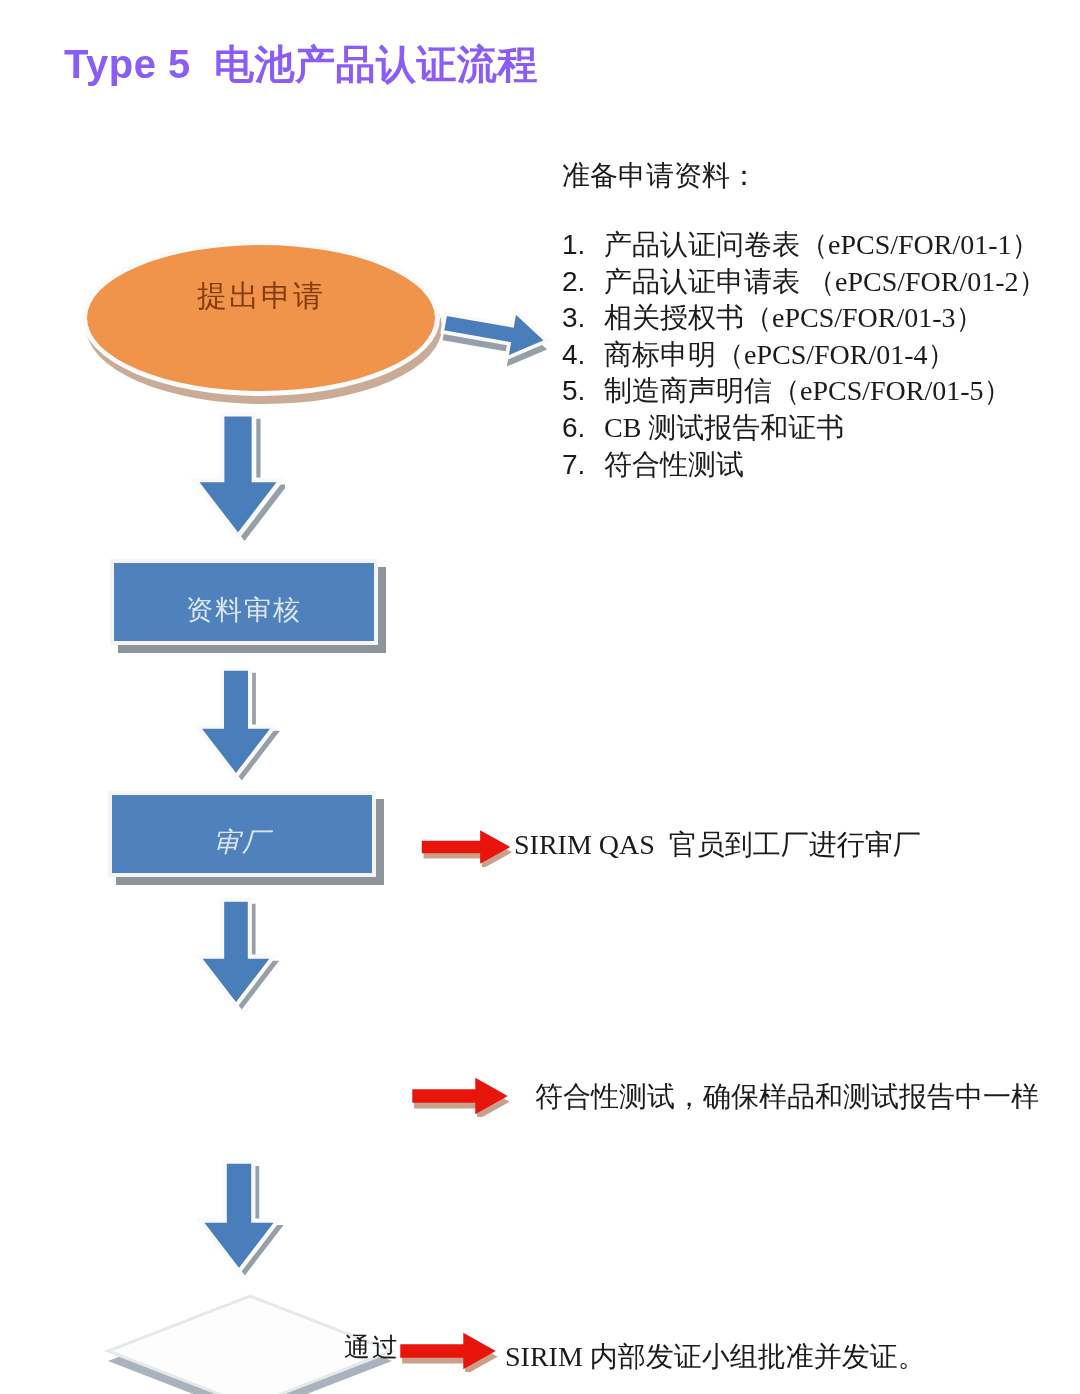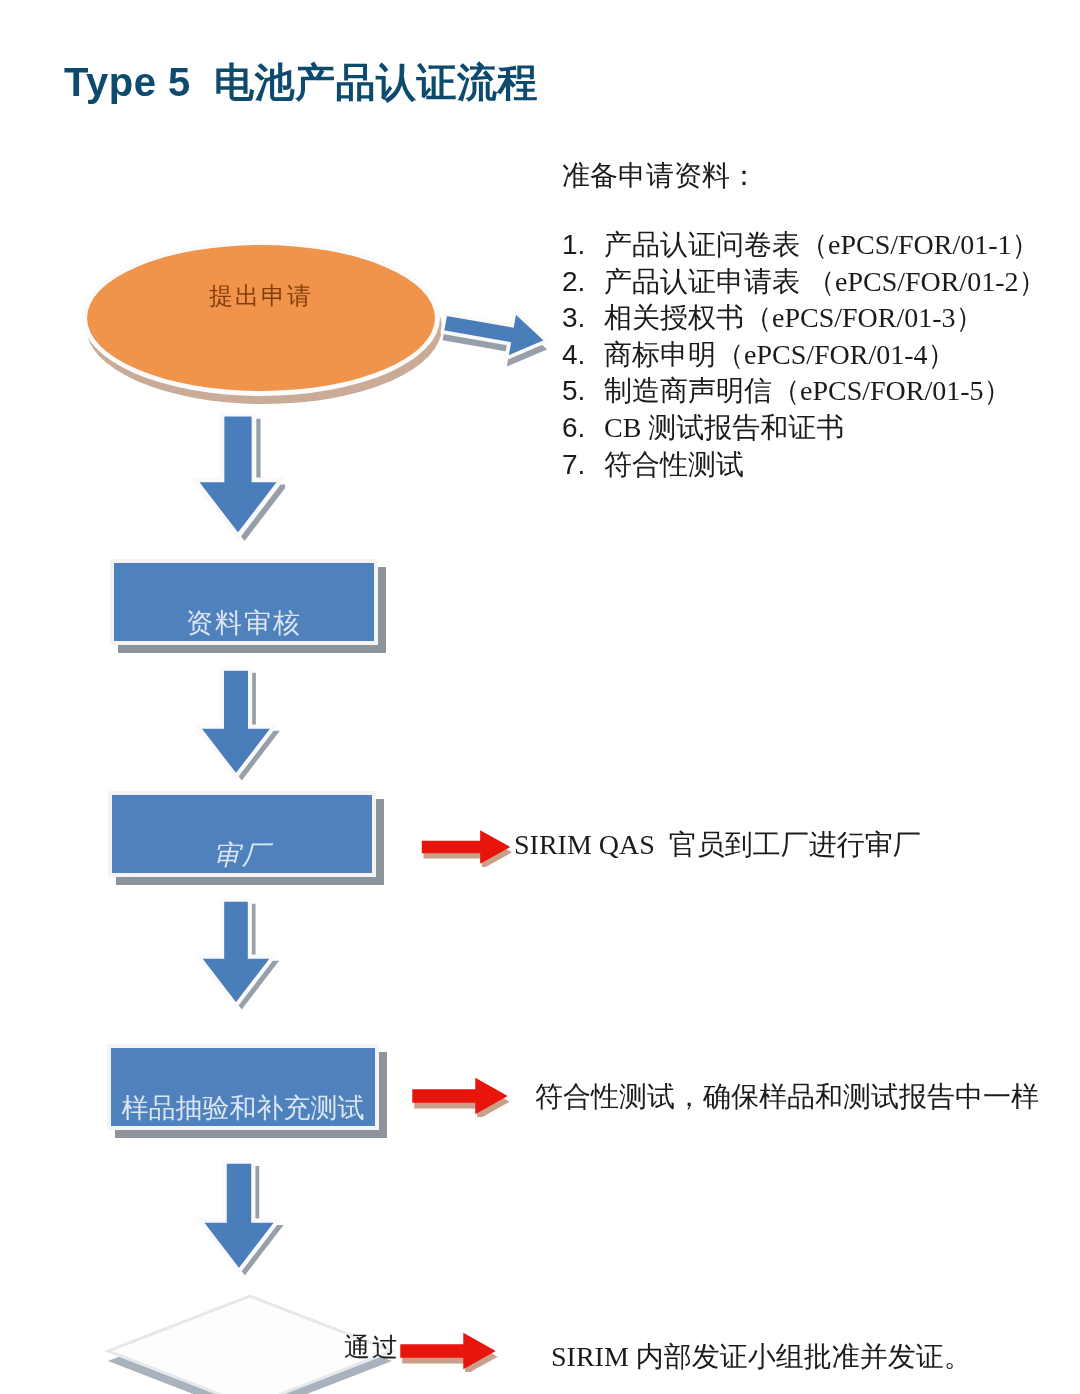--- a/index.html
+++ b/index.html
@@ -3,38 +3,38 @@
 <meta charset="utf-8">
 <style>
   html,body{margin:0;padding:0;background:#ffffff;}
   #page{
     position:relative;width:1080px;height:1394px;background:#ffffff;
     overflow:hidden;font-family:"Liberation Serif",serif;color:#1b1b1b;
   }
   .abs{position:absolute;}
   
   .title{
-    left:64px;top:55px;font-family:"Liberation Sans",sans-serif;
-    font-weight:700;font-size:40px;color:#0c4a6e;white-space:pre;letter-spacing:.5px;
+    left:64px;top:37px;font-family:"Liberation Sans",sans-serif;
+    font-weight:700;font-size:40px;color:#8b5cf6;white-space:pre;letter-spacing:.5px;
   }
   
   .ellipse{
     left:82px;top:240px;width:348px;height:146px;border-radius:50%;
     background:#F0944B;border:5px solid #fbfbfb;
     box-shadow:3px 9px 0 -1px #C9AB97;
     display:flex;align-items:center;justify-content:center;
   }
   .ellipse .lbl{
-    transform:translateY(-22px);font-size:24px;color:#843C0B;letter-spacing:2px;
+    transform:translateY(-22px);font-size:30px;color:#843C0B;letter-spacing:2px;
   }
   
   .pbox{
     width:268px;height:86px;background:#4F81BD;border:4px solid #f4f4f4;
     box-shadow:8px 8px 0 #8e949c;
-    display:flex;justify-content:center;align-items:flex-end;
+    display:flex;justify-content:center;align-items:center;
     padding-top:16px;box-sizing:border-box;
   }
   .pbox .lbl{font-size:27px;color:#DCE6F1;letter-spacing:2px;}
   
   .prep-heading{left:562px;top:157px;font-size:28px;white-space:pre;}
   .prep-list{left:562px;top:227px;}
   .prep-row{display:flex;height:36.6px;line-height:36.6px;font-size:28px;}
   .prep-row .num{width:42px;font-family:"Liberation Sans",sans-serif;}
   .prep-row .txt{white-space:pre;}
   
@@ -124,23 +124,20 @@
   </div>
   <div class="abs note" style="left:514px;top:826px;line-height:38px;">SIRIM QAS  官员到工厂进行审厂</div>
 
   <div class="abs" style="left:189px;top:898px;">
     <svg width="94" height="114" viewBox="0 0 100 140">
       <polygon points="33,2 67,2 67,72 96,72 50,132 4,72 33,72" transform="translate(7,5)" fill="#97A0AA"></polygon>
       <polygon points="33,2 67,2 67,72 96,72 50,132 4,72 33,72" fill="#4A7EBB" stroke="#fafafa" stroke-width="5"></polygon>
     </svg>
   </div>
 
-  <div class="abs pbox" style="left:107px;top:1044px;width:272px;">
-    <span class="lbl" style="letter-spacing:0;">样品抽验和补充测试</span>
-  </div>
 
   <div class="abs" style="left:410px;top:1075px;">
     <svg width="100" height="42" viewBox="0 0 104 44">
       <polygon points="2,15 68,15 68,3 102,22 68,41 68,29 2,29" transform="translate(2,6)" fill="#C9A089"></polygon>
       <polygon points="2,15 68,15 68,3 102,22 68,41 68,29 2,29" fill="#E8150D"></polygon>
     </svg>
   </div>
   <div class="abs note" style="left:492px;top:1077px;line-height:40px;margin-left:43px;">符合性测试，确保样品和测试报告中一样</div>
 
   <div class="abs" style="left:191px;top:1160px;">
@@ -157,15 +154,15 @@
     </svg>
   </div>
   <div class="abs dlabel">通过</div>
 
   <div class="abs" style="left:398px;top:1330px;">
     <svg width="100" height="42" viewBox="0 0 104 44">
       <polygon points="2,15 68,15 68,3 102,22 68,41 68,29 2,29" transform="translate(2,6)" fill="#C9A089"></polygon>
       <polygon points="2,15 68,15 68,3 102,22 68,41 68,29 2,29" fill="#E8150D"></polygon>
     </svg>
   </div>
-  <div class="abs note" style="left:505px;top:1337px;line-height:40px;margin-left:46px;">SIRIM 内部发证小组批准并发证。</div>
+  <div class="abs note" style="left:505px;top:1337px;line-height:40px;">SIRIM 内部发证小组批准并发证。</div>
 
 </div>
 
 </body></html>

